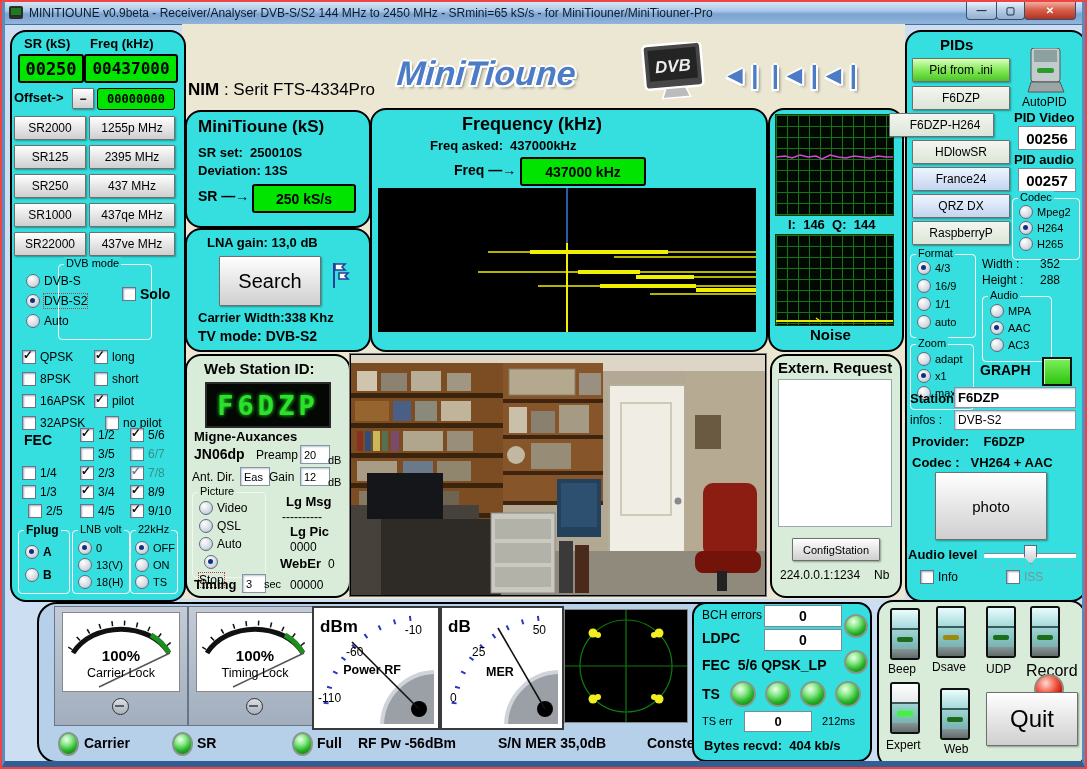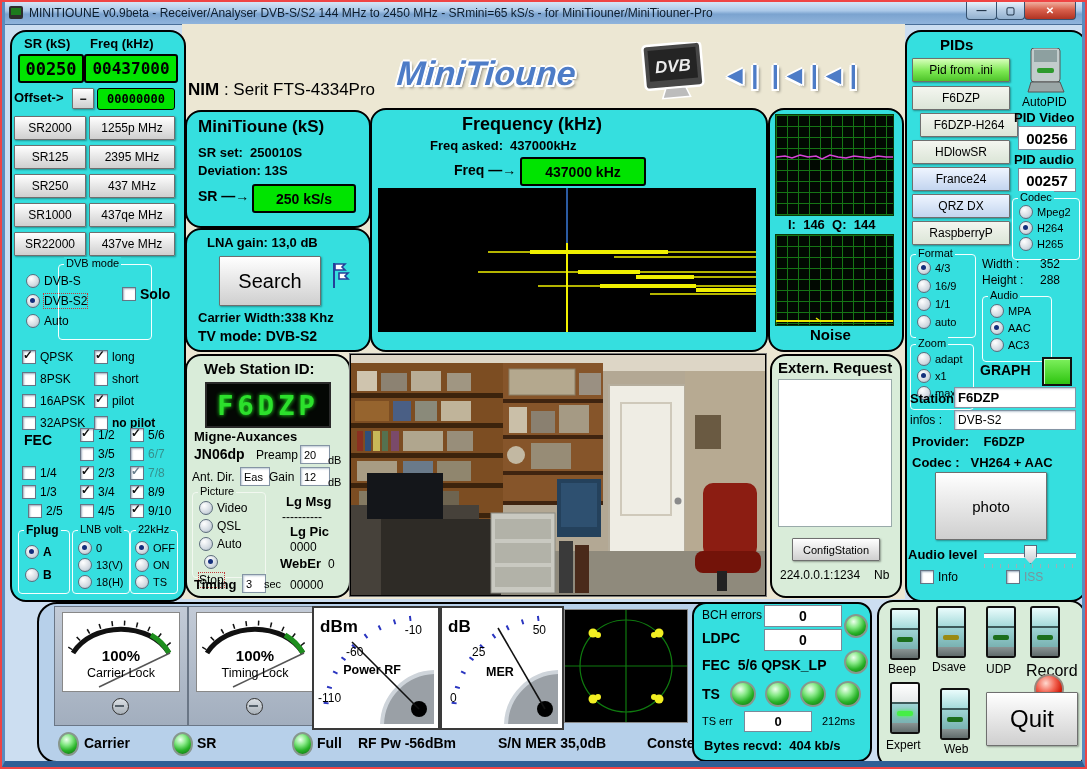--- a/index.html
+++ b/index.html
@@ -174,21 +174,21 @@
       <span>long</span>
     </div>
   <div class="row" style="left:92px;top:370px;">
       <span class="cb"></span>
       <span>short</span>
     </div>
   <div class="row" style="left:92px;top:392px;">
       <span class="cb checked"></span>
       <span>pilot</span>
     </div>
-  <div class="row" style="left:92px;top:414px;font-weight:bold;">
+  <div class="row" style="left:103px;top:414px;">
       <span class="cb"></span>
       <span>no pilot</span>
     </div>
 
   <div class="t b" style="left:22px;top:430px;font-size:14px;">FEC</div>
   <div class="row" style="left:78px;top:426px;">
       <span class="cb checked"></span>
       <span>1/2</span>
     </div>
   <div class="row" style="left:78px;top:445px;">
@@ -458,21 +458,21 @@
   <div class="t b" style="left:776px;top:357px;font-size:15px;">Extern. Request</div>
   <div class="abs" style="left:776px;top:377px;width:112px;height:146px;background:#fff;border:1px solid #9aa;"></div>
   <div class="btn" style="left:790px;top:536px;width:86px;height:21px;font-size:11px;">ConfigStation</div>
   <div class="t" style="left:778px;top:566px;font-size:12px;">224.0.0.1:1234</div>
   <div class="t" style="left:872px;top:566px;font-size:12px;">Nb</div>
 
   <div class="cyan" style="left:903px;top:28px;width:178px;height:568px;"></div>
   <div class="t b" style="left:938px;top:34px;font-size:15px;">PIDs</div>
   <div class="btn tint-green" style="left:910px;top:56px;width:96px;height:22px;">Pid from .ini</div>
   <div class="btn tint-sage" style="left:910px;top:84px;width:96px;height:22px;">F6DZP</div>
-  <div class="btn tint-sage" style="left:918px;top:111px;width:96px;height:22px;">F6DZP-H264</div>
+  <div class="btn tint-sage" style="left:887px;top:111px;width:96px;height:22px;padding-left:7px;">F6DZP-H264</div>
   <div class="btn tint-sage" style="left:910px;top:138px;width:96px;height:22px;">HDlowSR</div>
   <div class="btn tint-blue" style="left:910px;top:165px;width:96px;height:22px;">France24</div>
   <div class="btn tint-blue" style="left:910px;top:192px;width:96px;height:22px;">QRZ DX</div>
   <div class="btn tint-sage" style="left:910px;top:219px;width:96px;height:22px;">RaspberryP</div>
   <svg class="abs" style="left:1024px;top:46px;" width="40" height="46" viewBox="0 0 40 46">
     <rect x="5" y="0" width="29" height="34" rx="3" fill="#c2cccc" stroke="#555"></rect>
     <rect x="8" y="2" width="23" height="12" fill="#8da0a0"></rect>
     <rect x="11" y="20" width="17" height="5" rx="2" fill="#2d9a2d"></rect>
     <path d="M5 34 L2 44 H38 L34 34 Z" fill="#9aa6a6" stroke="#555"></path>
   </svg>

